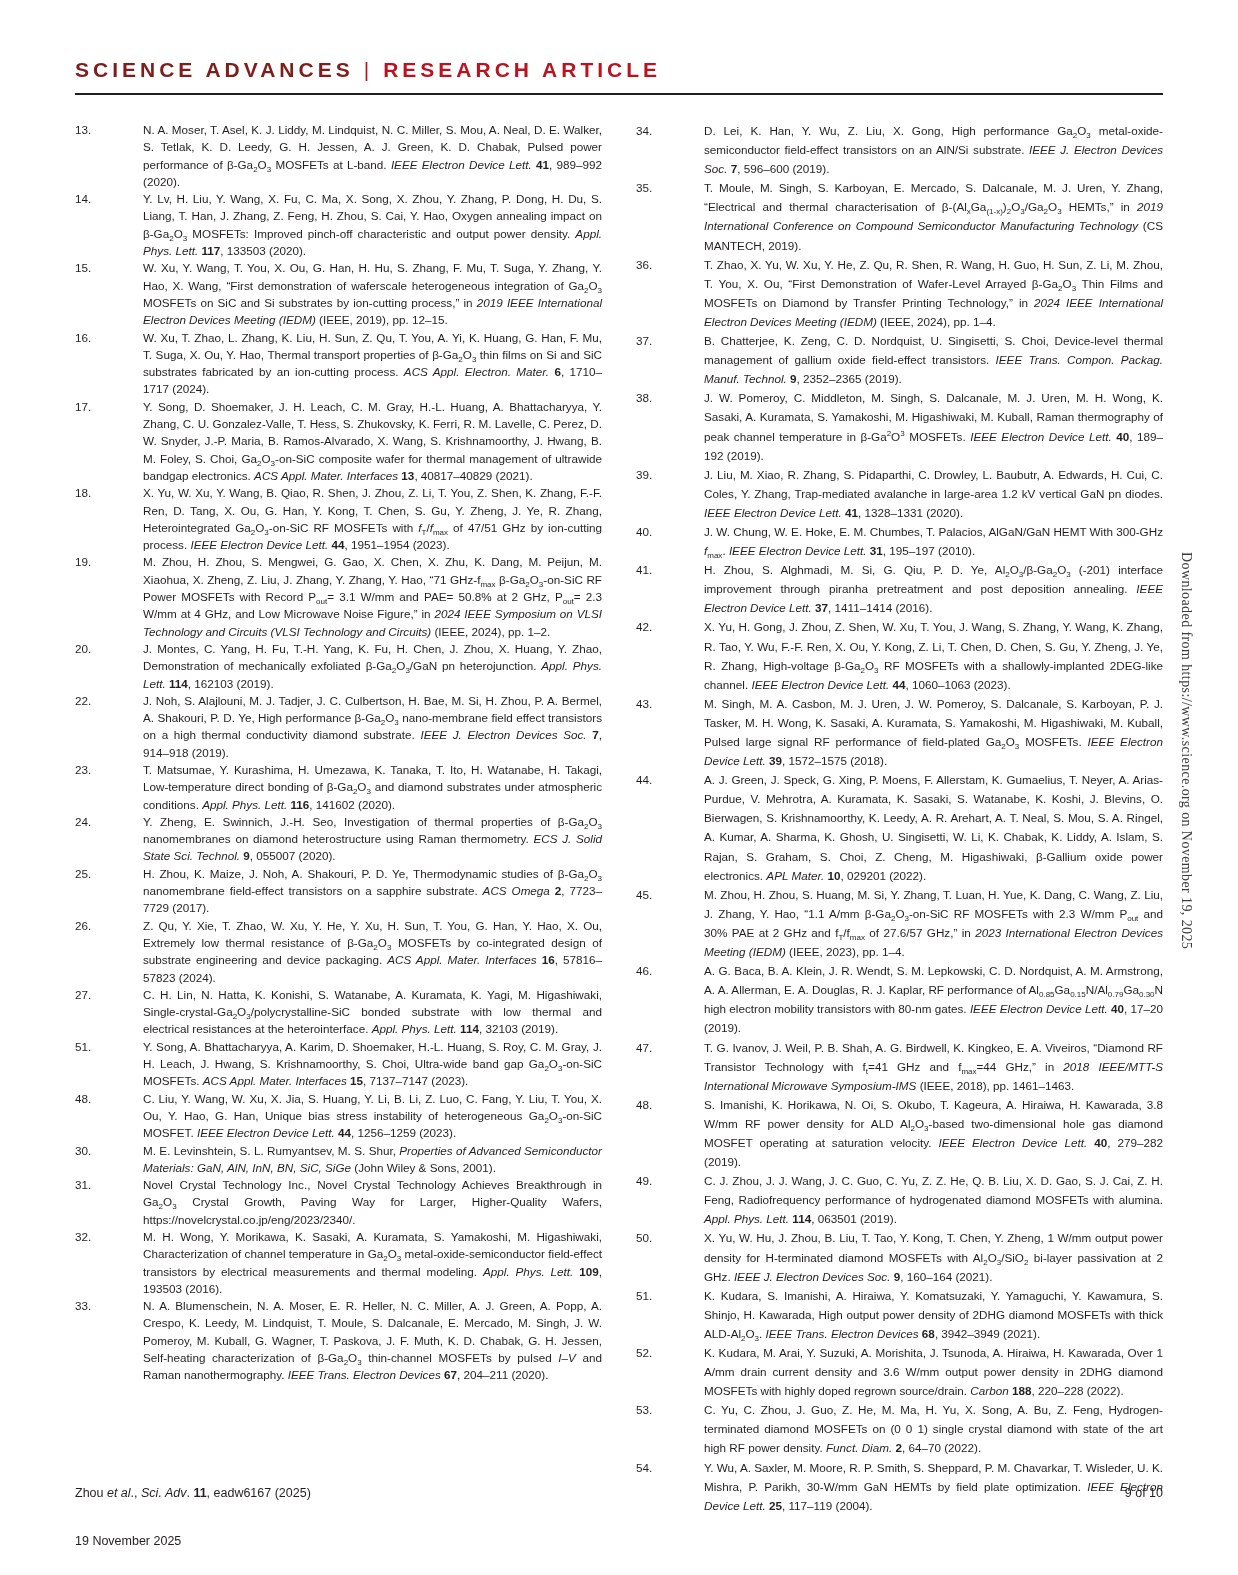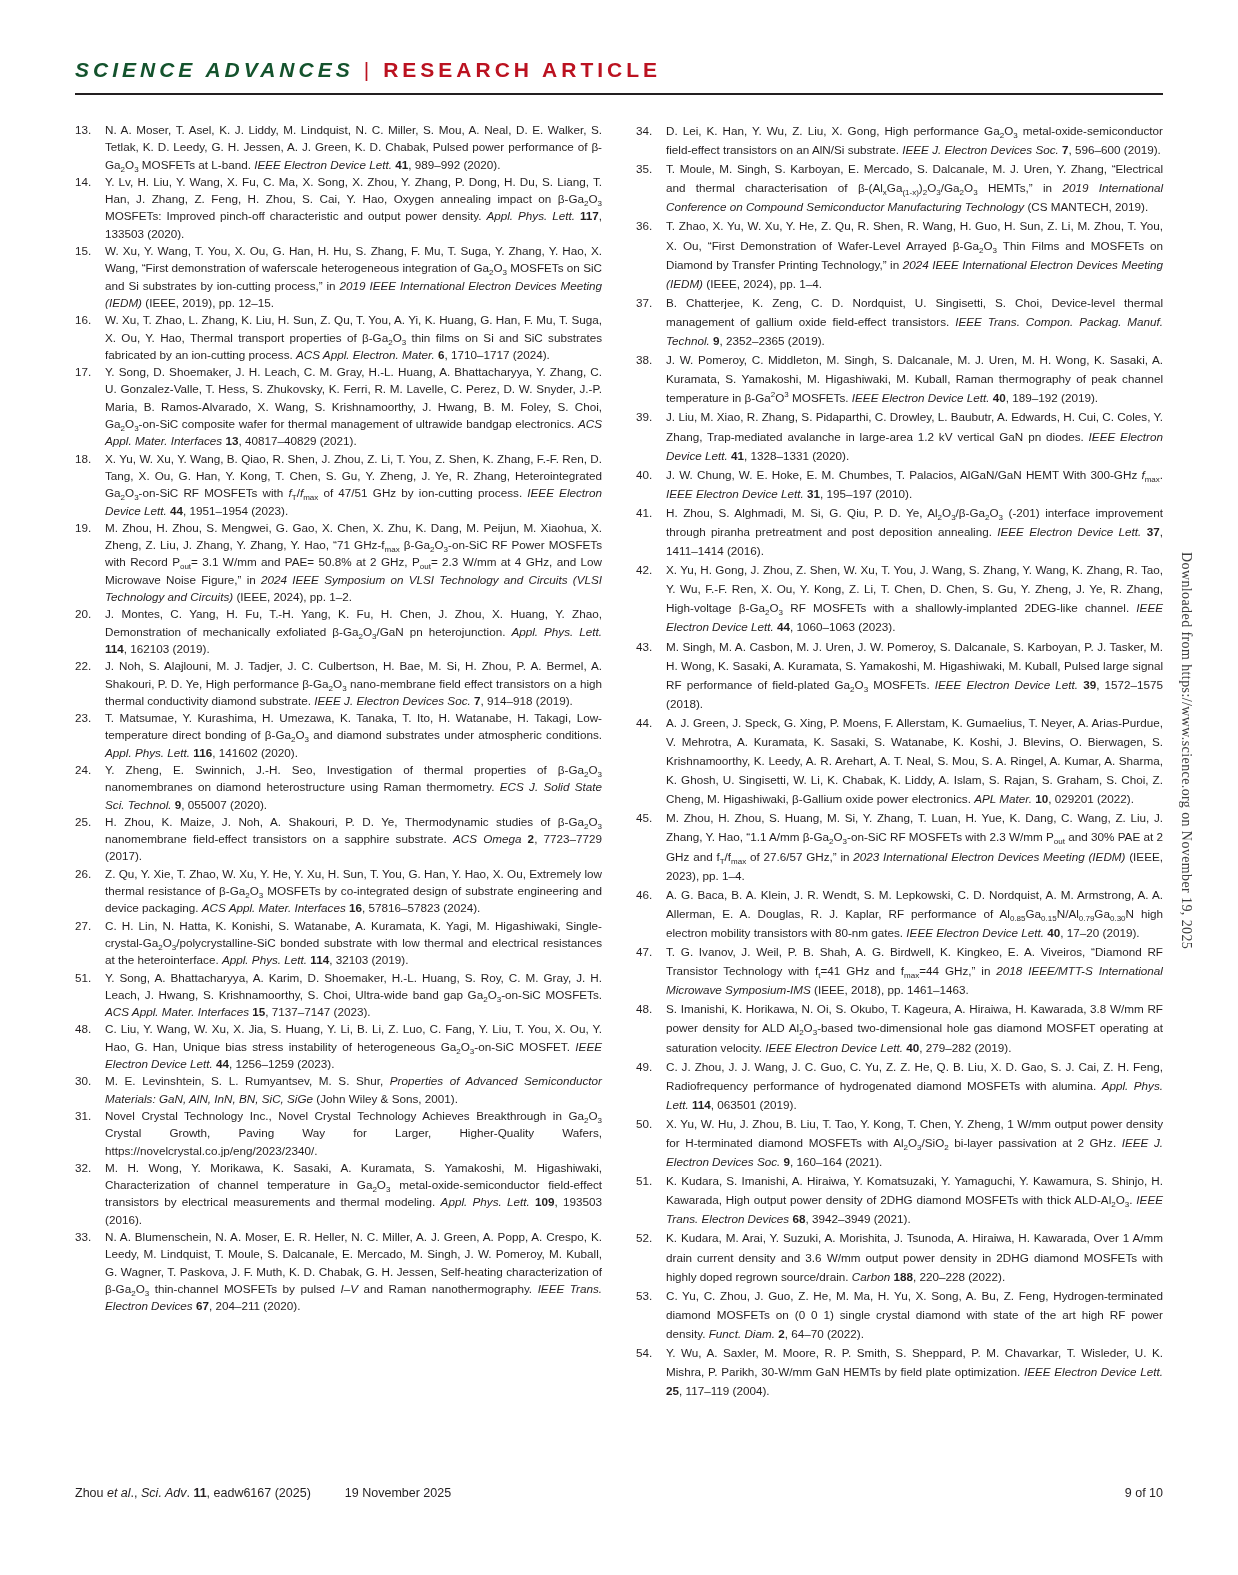--- a/index.html
+++ b/index.html
@@ -3,37 +3,37 @@
 <meta charset="utf-8">
 <style>
   html,body{margin:0;padding:0;background:#e8e8e8;}
   .page{
     position:relative;width:1238px;height:1575px;background:#ffffff;
     font-family:"Liberation Sans",sans-serif;color:#231f20;overflow:hidden;
     margin:0 auto;
   }
   .header{position:absolute;left:75px;top:58px;font-size:21px;font-weight:bold;
     letter-spacing:4px;white-space:nowrap;}
-  .brand{color:#14532d;font-style:italic;}
+  .brand{color:#7f1d1d;}
   .divider{color:#bb1220;font-weight:normal;padding:0 10px;}
   .article-type{color:#bb1220;}
   .rule{position:absolute;left:75px;top:93px;width:1088px;height:2px;background:#231f20;}
   .columns{position:absolute;left:75px;top:121px;width:1088px;display:flex;gap:34px;}
   .col{width:527px;font-size:11.7px;text-align:justify;}
   .col-left{line-height:17.3px;}
   .col-right{line-height:19.1px;}
-  .ref{display:flex;}
+  .ref{display:flex;gap:38px;}
   .ref-num{flex:0 0 22px;margin-right:8px;text-align:left;}
   .ref-text{flex:1;}
   .ref-text i{font-style:italic;}
   .ref-text b{font-weight:bold;}
   sub,sup{font-size:8px;line-height:0;}
   .footer{position:absolute;left:75px;top:1486px;width:1088px;display:flex;
     justify-content:space-between;font-size:12.5px;}
-  .footer-left{display:flex;gap:34px;}
+  .footer-left{display:flex;gap:34px;flex-direction:column;}
   .page-num{font-weight:normal;}
   .watermark{
     position:absolute;right:44px;top:552px;height:510px;
     writing-mode:vertical-rl;
     font-family:"Liberation Serif",serif;font-size:14px;color:#3c3c3c;
     letter-spacing:0.4px;white-space:nowrap;
   }
 </style>
 </head>
 <body>

